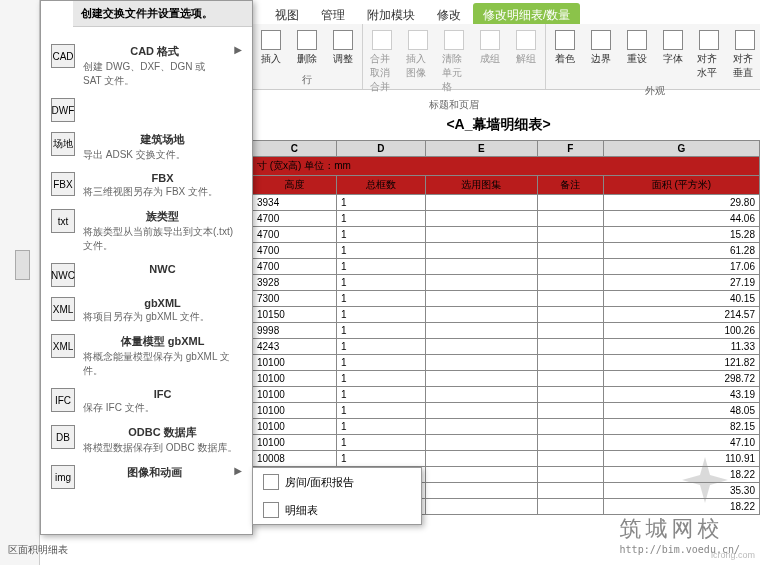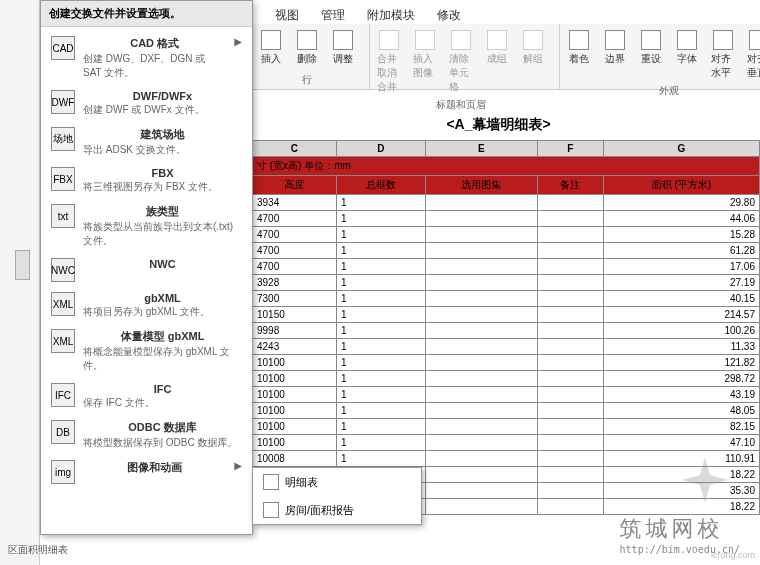--- a/index.html
+++ b/index.html
@@ -3,31 +3,31 @@
 <meta charset="utf-8">
 <style>
 * { margin: 0; padding: 0; box-sizing: border-box; font-family: "Microsoft YaHei", Arial, sans-serif; }
 body { background: #fff; width: 760px; height: 565px; overflow: hidden; position: relative; font-size: 11px; }
 
 .ribbon-tabs { position: absolute; top: 3px; left: 265px; display: flex; gap: 2px; }
 .ribbon-tab { padding: 4px 10px; font-size: 12px; color: #333; cursor: pointer; }
 .ribbon-tab.active { background: #8bc34a; color: #fff; border-top-left-radius: 3px; border-top-right-radius: 3px; }
 
 .ribbon-body { position: absolute; top: 24px; left: 252px; right: 0; height: 66px; background: #f5f5f5; border-bottom: 1px solid #ccc; display: flex; }
-.ribbon-group { border-right: 1px solid #d0d0d0; padding: 2px 11px 0 4px; display: flex; flex-direction: column; align-items: center; justify-content: space-between; }
+.ribbon-group { border-right: 1px solid #d0d0d0; padding: 2px 4px 0 4px; display: flex; flex-direction: column; align-items: center; justify-content: space-between; }
 .ribbon-group-items { display: flex; gap: 6px; align-items: flex-start; padding-top: 2px; }
 .ribbon-btn { display: flex; flex-direction: column; align-items: center; gap: 2px; padding: 2px 3px; cursor: pointer; color: #999; font-size: 10px; min-width: 30px; }
 .ribbon-btn.enabled { color: #333; }
 .ribbon-icon { width: 20px; height: 20px; border: 1px solid #ccc; background: #fff; display: flex; align-items: center; justify-content: center; font-size: 12px; }
 .ribbon-btn.enabled .ribbon-icon { border-color: #888; }
 .ribbon-group-label { font-size: 10px; color: #666; padding: 2px 0; }
 
 .export-menu { position: absolute; top: 0; left: 40px; width: 213px; height: 535px; background: #fff; border: 1px solid #999; box-shadow: 2px 2px 6px rgba(0,0,0,0.3); }
-.export-header { background: #e8e8e8; padding: 5px 8px; font-size: 11px; font-weight: bold; border-bottom: 1px solid #ccc; }
-.export-items { padding: 4px 2px; overflow-y: auto; height: 466px; }
+.export-header { background: #e8e8e8; padding: 5px 8px; font-size: 11px; font-weight: bold; border-bottom: 1px solid #ccc; margin-left: 32px; }
+.export-items { padding: 4px 2px; overflow-y: auto; height: 466px; margin-top: 8px; }
 .export-item { display: flex; gap: 8px; padding: 5px 8px; cursor: pointer; position: relative; align-items: flex-start; }
 .export-icon { width: 24px; height: 24px; flex-shrink: 0; display: flex; align-items: center; justify-content: center; font-size: 10px; border: 1px solid #888; background: #f0f0f0; }
 .export-text { flex: 1; }
 .export-title { font-size: 11px; font-weight: bold; color: #333; text-align: center; }
 .export-desc { font-size: 10px; color: #666; margin-top: 1px; }
 .export-arrow { color: #666; font-size: 10px; }
 .export-footer { border-top: 1px solid #ccc; padding: 6px; display: flex; justify-content: flex-end; gap: 6px; }
 .export-footer-btn { padding: 3px 10px; background: #f0f0f0; border: 1px solid #999; font-size: 11px; cursor: pointer; }
 
 .submenu { position: absolute; top: 467px; left: 252px; width: 170px; background: #fff; border: 1px solid #999; box-shadow: 2px 2px 6px rgba(0,0,0,0.3); }
@@ -57,20 +57,21 @@
 
 <div class="left-strip">
   <div class="left-tab-marker"></div>
 </div>
 
 <div class="ribbon-tabs" id="ribbon-tabs">
     <div class="ribbon-tab">视图</div>
     <div class="ribbon-tab">管理</div>
     <div class="ribbon-tab">附加模块</div>
     <div class="ribbon-tab">修改</div>
+    <div class="ribbon-tab active">修改明细表/数量</div>
   </div>
 
 <div class="ribbon-body" id="ribbon-body">
     <div class="ribbon-group">
       <div class="ribbon-group-items">
         <div class="ribbon-btn enabled">
           <div class="ribbon-icon"></div>
           <span>插入</span>
         </div>
         <div class="ribbon-btn enabled">
@@ -314,24 +315,20 @@
       <div class="export-item">
         <div class="export-icon">CAD</div>
         <div class="export-text">
           <div class="export-title">CAD 格式</div>
           <div class="export-desc">创建 DWG、DXF、DGN 或 SAT 文件。</div>
         </div>
         <div class="export-arrow">▶</div>
       </div>
       <div class="export-item">
         <div class="export-icon">DWF</div>
-        <div class="export-text">
-          <div class="export-title">DWF/DWFx</div>
-          <div class="export-desc">创建 DWF 或 DWFx 文件。</div>
-        </div>
       </div>
       <div class="export-item">
         <div class="export-icon">场地</div>
         <div class="export-text">
           <div class="export-title">建筑场地</div>
           <div class="export-desc">导出 ADSK 交换文件。</div>
         </div>
       </div>
       <div class="export-item">
         <div class="export-icon">FBX</div>
@@ -387,25 +384,25 @@
           <div class="export-title">图像和动画</div>
         </div>
         <div class="export-arrow">▶</div>
       </div>
     </div>
 </div>
 
 <div class="submenu" id="submenu">
     <div class="submenu-item">
       <span class="submenu-icon"></span>
-      <span>明细表</span>
+      <span>房间/面积报告</span>
     </div>
     <div class="submenu-item">
       <span class="submenu-icon"></span>
-      <span>房间/面积报告</span>
+      <span>明细表</span>
     </div>
   </div>
 
 <div class="bottom-status">区面积明细表</div>
 
 <svg class="watermark-logo" viewBox="0 0 50 50">
   <polygon points="25,2 30,20 48,25 30,30 25,48 20,30 2,25 20,20" fill="#888"></polygon>
 </svg>
 <div class="watermark">
   <div class="watermark-title">筑城网校</div>

